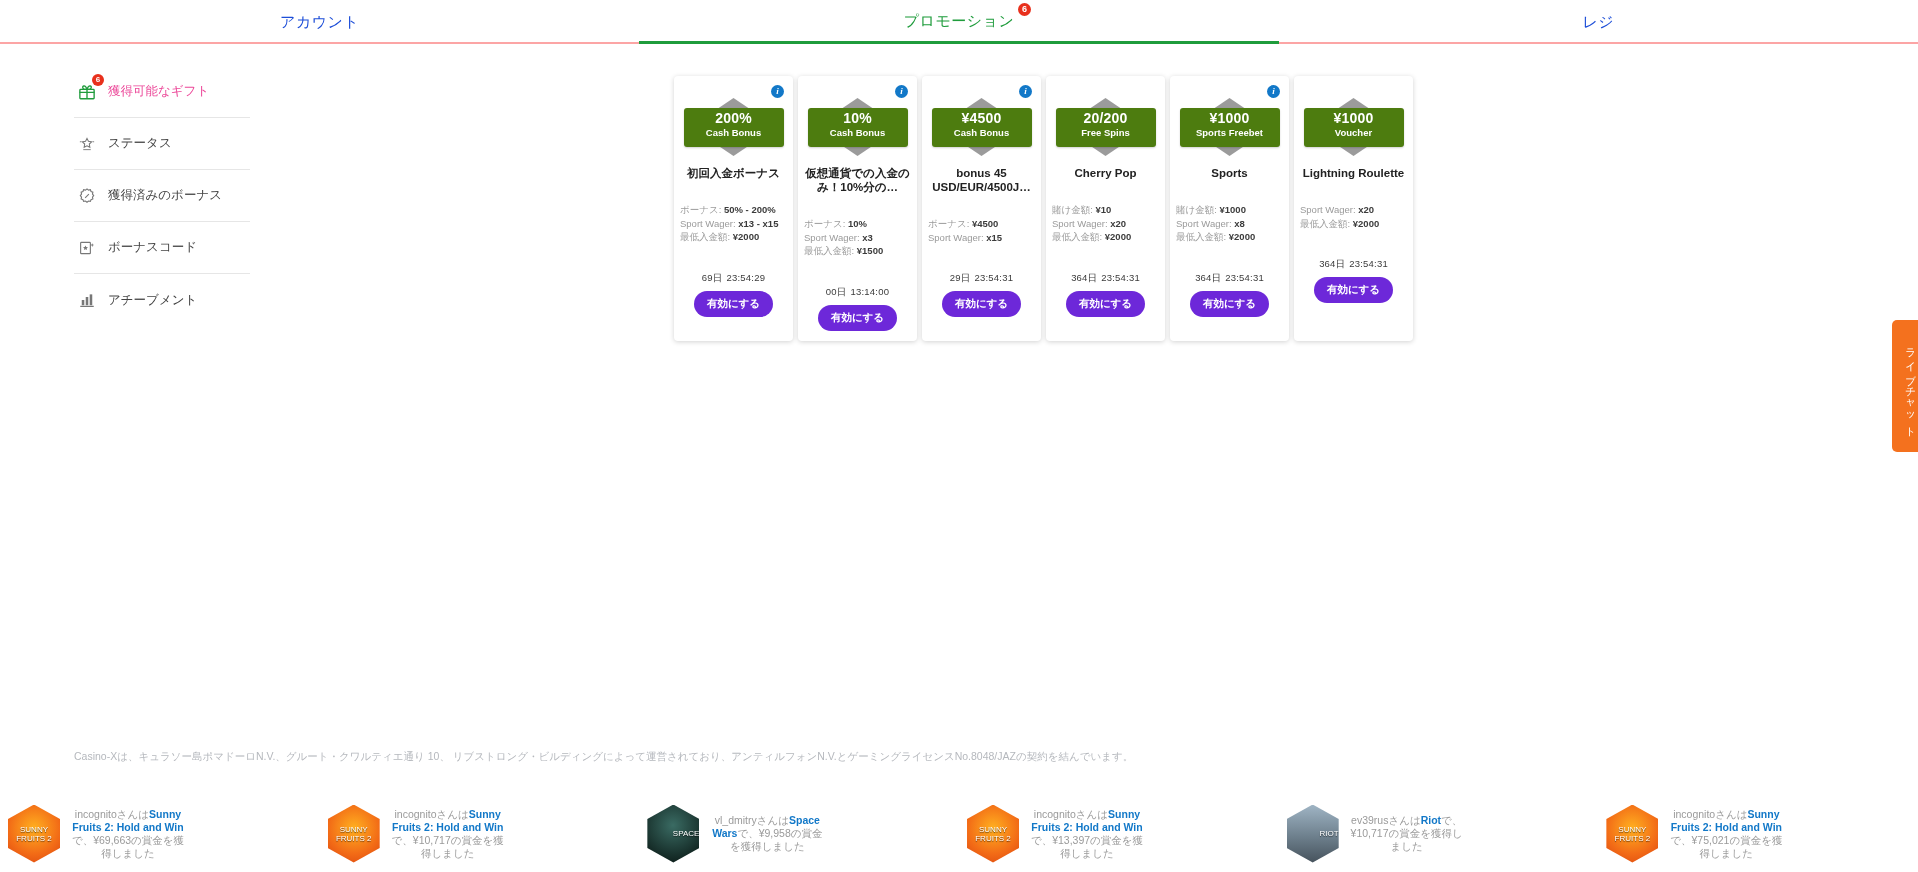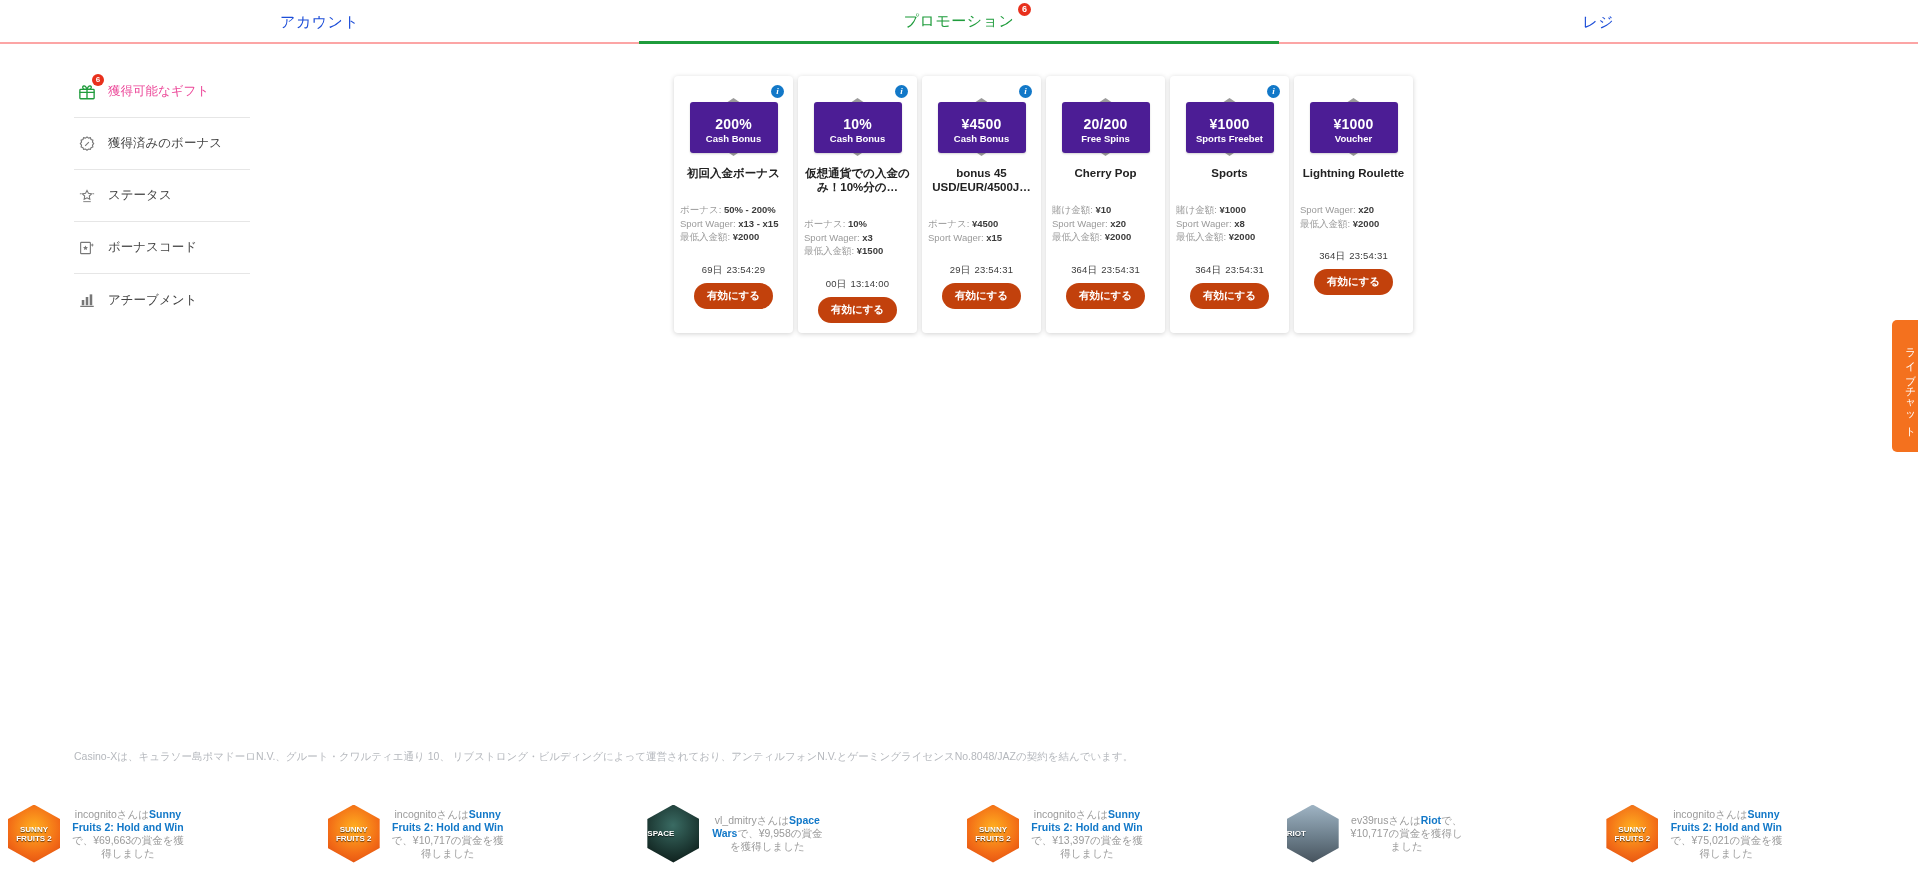--- a/index.html
+++ b/index.html
@@ -133,26 +133,26 @@
     position: absolute;
     left: 50%; top: 50%;
     transform: translate(-50%,-50%);
     width: 86px; height: 58px;
     background: #9b9b9b;
     clip-path: polygon(50% 0%, 100% 50%, 50% 100%, 0% 50%);
   }
   .ribbon {
     position: relative;
     z-index: 2;
-    width: 88px;
-    background: #4c1d95;
+    width: 100px;
+    background: #4d7c0f;
     border-radius: 3px;
     color: #fff;
     text-align: center;
-    padding: 14px 2px 8px 2px;
+    padding: 2px 2px 8px 2px;
     box-shadow: 0 1px 2px rgba(0,0,0,.18);
   }
   .ribbon-amount { font-size: 14px; font-weight: bold; line-height: 16px; letter-spacing: .2px;}
   .ribbon-type { font-size: 9.5px; font-weight: bold; line-height: 13px; }
   .card-title {
     font-size: 11.5px;
     font-weight: bold;
     color: #222;
     text-align: center;
     margin-top: 8px;
@@ -166,29 +166,29 @@
     text-align: left;
   }
   .meta-row {
     font-size: 9.5px;
     line-height: 13.5px;
     color: #9a9a9a;
     white-space: nowrap;
   }
   .meta-row b { color: #3b3b3b; font-weight: bold; }
   .timer {
-    margin-top: 20px;
+    margin-top: 28px;
     font-size: 9.5px;
     color: #3b3b3b;
     letter-spacing: .2px;
   }
   .timer .days { margin-right: 4px; }
   .activate-btn {
     margin-top: 6px;
-    background: #c2410c;
+    background: #6d28d9;
     color: #fff;
     border: none;
     border-radius: 13px;
     font-size: 10.5px;
     font-weight: bold;
     padding: 6px 13px;
     cursor: pointer;
     font-family: "Liberation Sans", sans-serif;
     text-align: center;
   }
@@ -236,23 +236,23 @@
     justify-content: flex-start;
     padding-left: 8px;
     gap: 8px;
   }
   .w-thumb {
     width: 52px; height: 58px;
     flex: 0 0 52px;
     clip-path: polygon(50% 0%, 100% 25%, 100% 75%, 50% 100%, 0% 75%, 0% 25%);
     display: flex;
     align-items: center;
-    justify-content: flex-start;
+    justify-content: flex-end;
     font-size: 8px;
-    font-weight: bold;
+    font-weight: normal;
     color: #fff;
     text-align: center;
     line-height: 9px;
     overflow: hidden;
   }
   .w-thumb.sunny { background: radial-gradient(circle at 50% 40%, #ffb020 0%, #f26a16 60%, #d9450f 100%); }
   .w-thumb.space { background: radial-gradient(circle at 50% 35%, #3a6b63 0%, #10231f 80%); }
   .w-thumb.riot  { background: linear-gradient(180deg, #9fb4c4 0%, #6d7f8c 55%, #46525c 100%); }
   .w-thumb span { text-shadow: 0 1px 1px rgba(0,0,0,.6); }
   .w-text {
@@ -280,35 +280,35 @@
           <rect x="2.5" y="8.5" width="19" height="12.5" rx="1"></rect>
           <path d="M2 12.5h20M12 8.5V21"></path>
           <path d="M12 8.5c-1-3-2.5-5-4.5-4.5S6 8 8.5 8.5zM12 8.5c1-3 2.5-5 4.5-4.5S18 8 15.5 8.5z"></path>
         </svg>
         <span class="side-badge">6</span>
       </span>
       <span class="side-label">獲得可能なギフト</span>
     </div>
     <div class="side-item">
       <span class="side-ico">
+        <svg width="18" height="18" viewBox="0 0 24 24" fill="none" stroke="#777" stroke-width="1.4">
+          <path d="M12 4.5l1.9 3.9 4.3.6-3.1 3 .7 4.3-3.8-2-3.8 2 .7-4.3-3.1-3 4.3-.6z"></path>
+          <path d="M2.5 9h2M19.5 9h2M7 19.5h10" stroke-width="1.2"></path>
+        </svg>
+      </span>
+      <span class="side-label">ステータス</span>
+    </div>
+    <div class="side-item">
+      <span class="side-ico">
         <svg width="18" height="18" viewBox="0 0 24 24" fill="none" stroke="#777" stroke-width="1.5">
           <path d="M12 2.5l2 1.6 2.5-.5.9 2.4 2.4.9-.5 2.5 1.6 2-1.6 2 .5 2.5-2.4.9-.9 2.4-2.5-.5-2 1.6-2-1.6-2.5.5-.9-2.4-2.4-.9.5-2.5-1.6-2 1.6-2-.5-2.5 2.4-.9.9-2.4 2.5.5z"></path>
           <path d="M9.5 14.5l5-5"></path>
         </svg>
       </span>
       <span class="side-label">獲得済みのボーナス</span>
-    </div>
-    <div class="side-item">
-      <span class="side-ico">
-        <svg width="18" height="18" viewBox="0 0 24 24" fill="none" stroke="#777" stroke-width="1.4">
-          <path d="M12 4.5l1.9 3.9 4.3.6-3.1 3 .7 4.3-3.8-2-3.8 2 .7-4.3-3.1-3 4.3-.6z"></path>
-          <path d="M2.5 9h2M19.5 9h2M7 19.5h10" stroke-width="1.2"></path>
-        </svg>
-      </span>
-      <span class="side-label">ステータス</span>
     </div>
     <div class="side-item">
       <span class="side-ico">
         <svg width="18" height="18" viewBox="0 0 24 24" fill="none" stroke="#777" stroke-width="1.5">
           <rect x="3.5" y="4.5" width="13" height="15" rx="1"></rect>
           <path d="M10 8.5l1 2.2 2.3.2-1.8 1.6.6 2.3-2.1-1.3-2.1 1.3.6-2.3L6.7 10.9l2.3-.2z" fill="#777" stroke="none"></path>
           <path d="M19 5.5l.7 1.8 1.8.7-1.8.7-.7 1.8-.7-1.8-1.8-.7 1.8-.7z" fill="#777" stroke="none"></path>
         </svg>
       </span>
       <span class="side-label">ボーナスコード</span>

